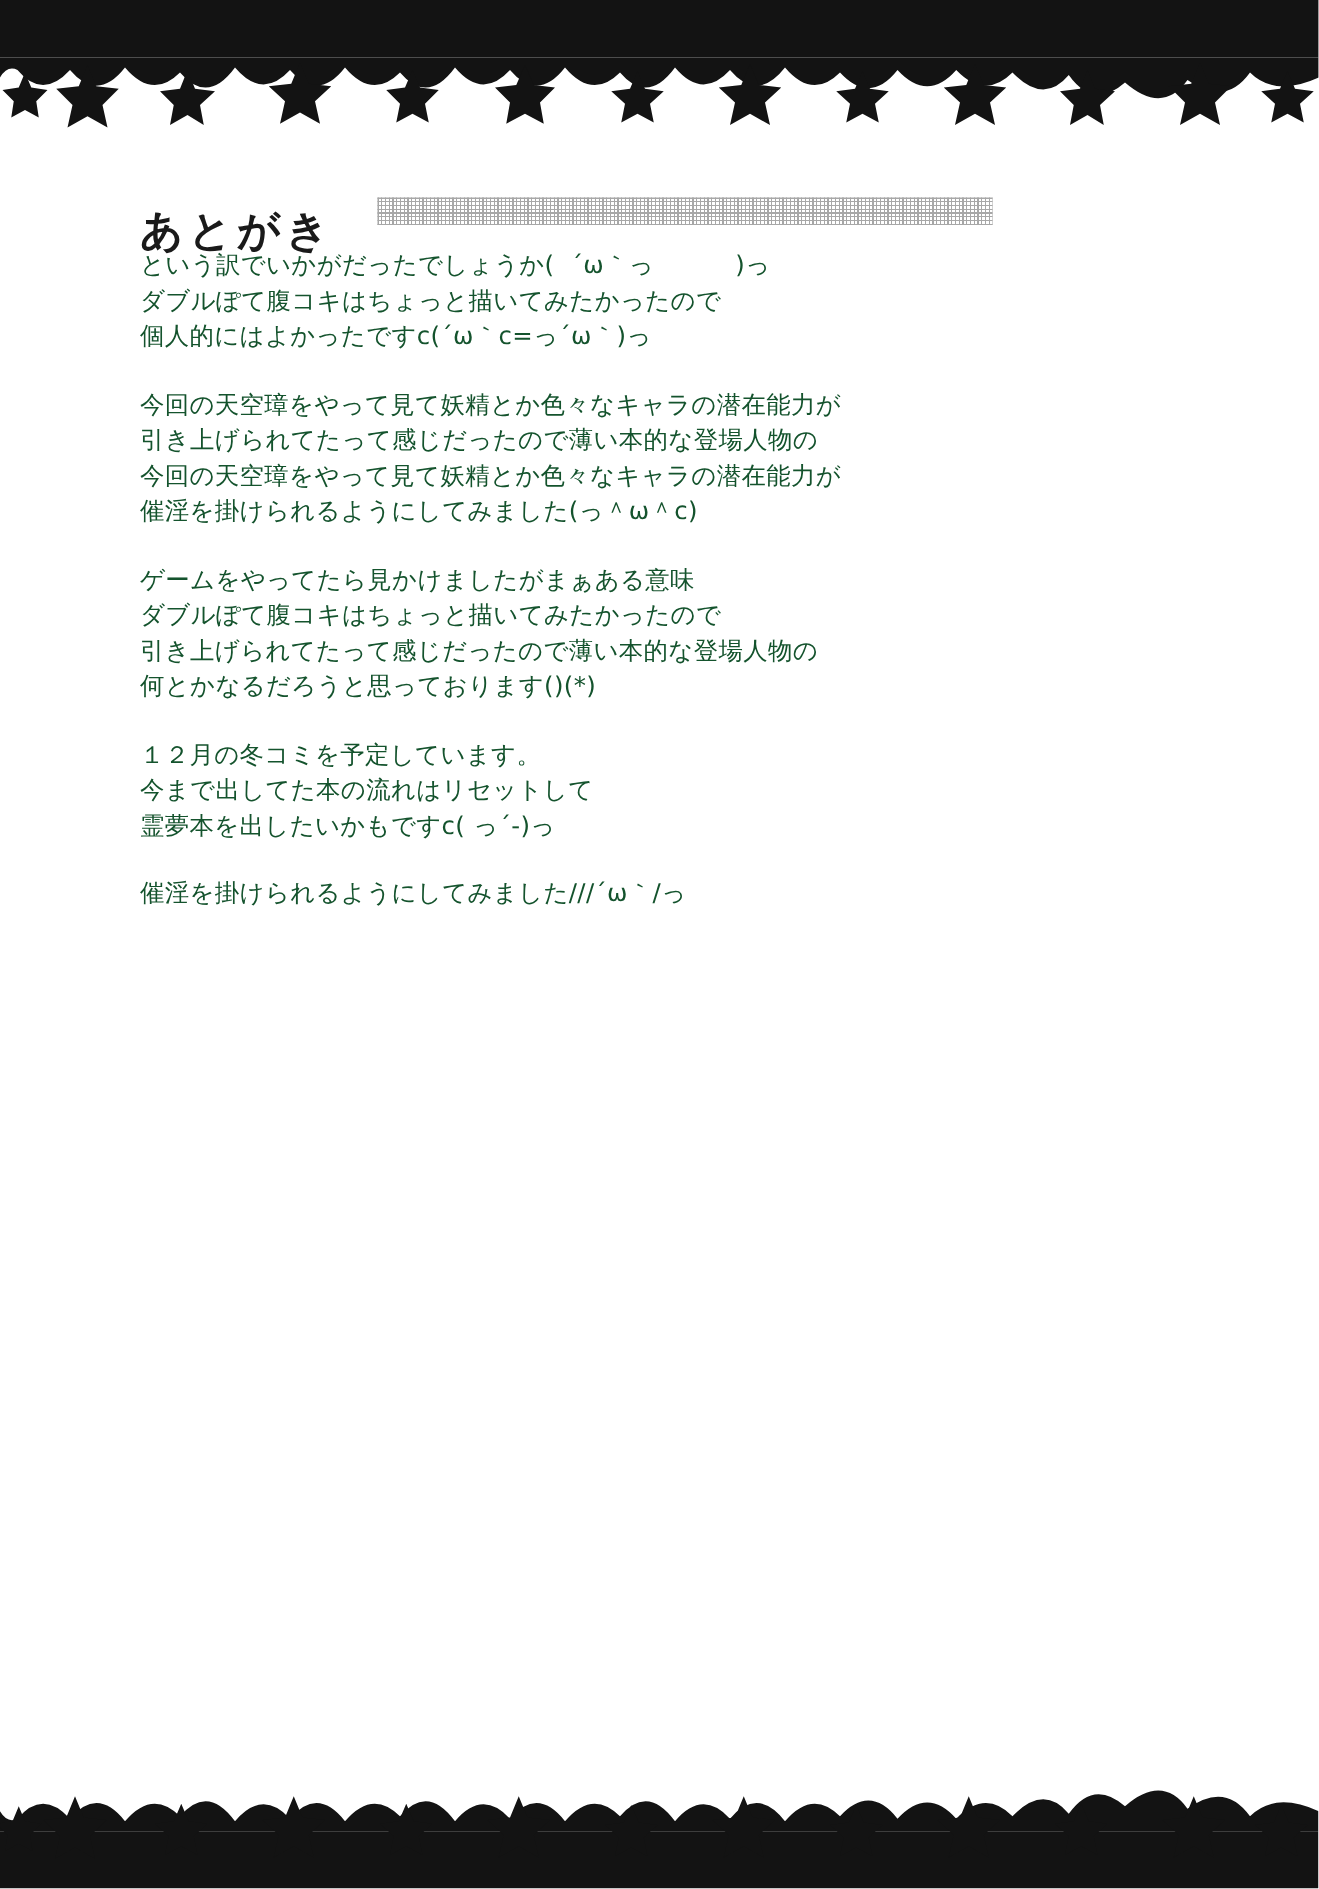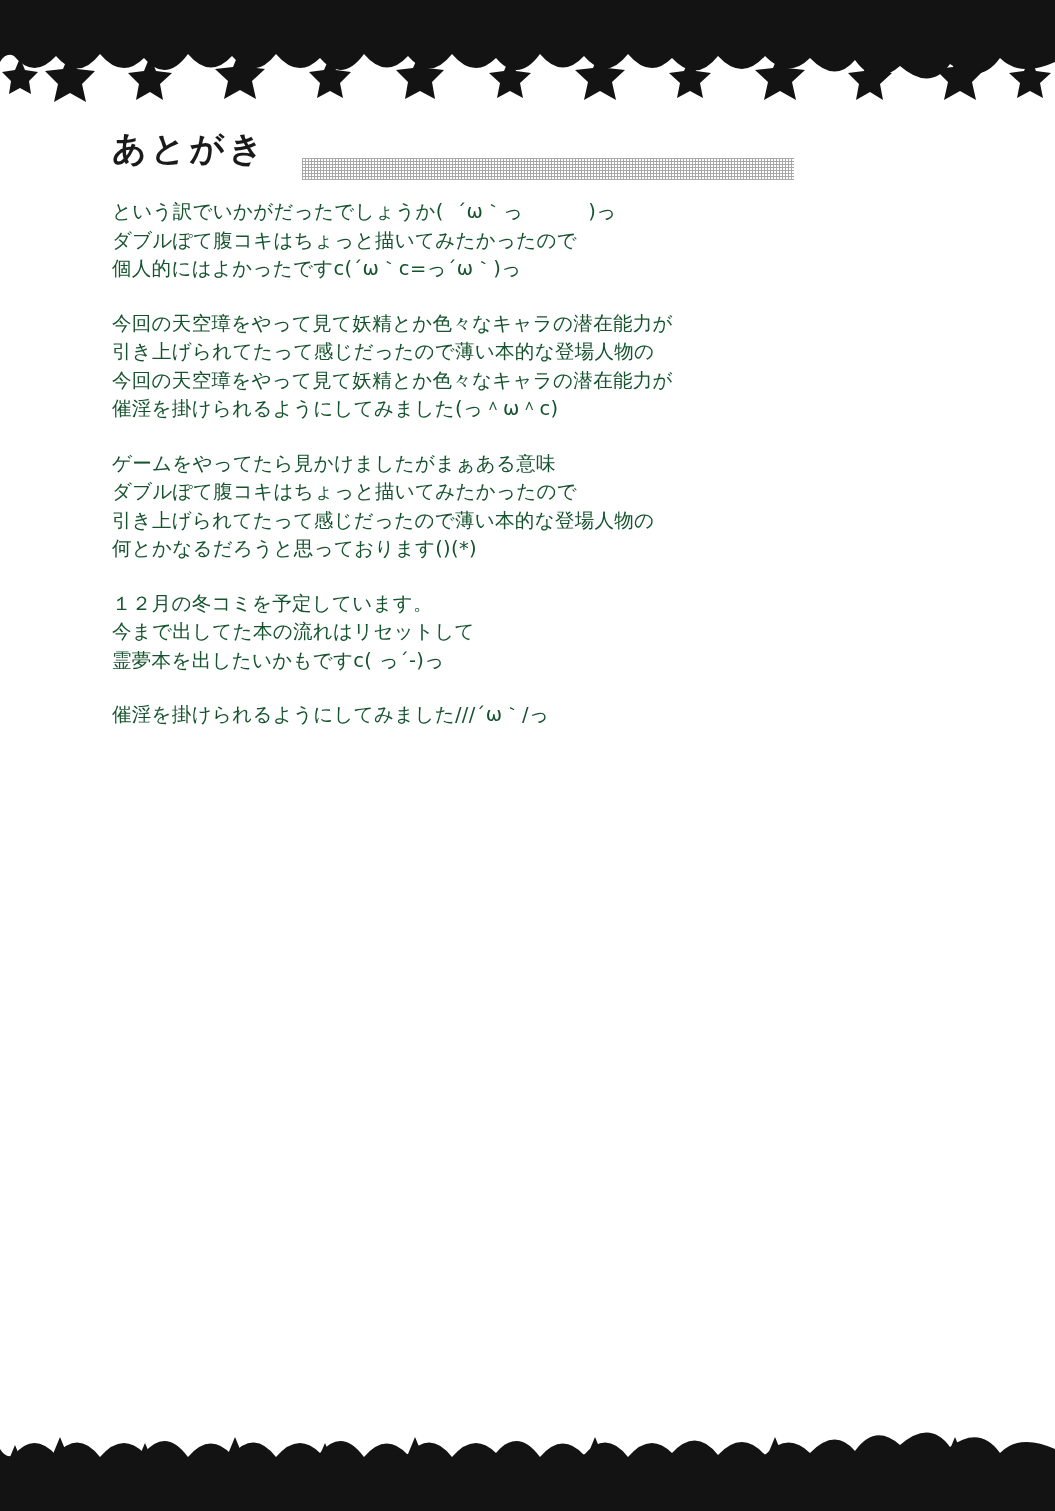--- a/index.html
+++ b/index.html
@@ -48,20 +48,21 @@
     height: 50px;
   }
   .title-text {
     font-family: "DejaVu Sans", sans-serif;
     font-size: 34px;
     font-weight: bold;
     letter-spacing: 4px;
     color: #1a1a1a;
     line-height: 40px;
     white-space: nowrap;
+    margin-top: 37px;
   }
   .title-rule {
     position: absolute;
     left: 190px;
     top: 30px;
     width: 492px;
     height: 22px;
     background:
       repeating-linear-gradient(
         to right,

